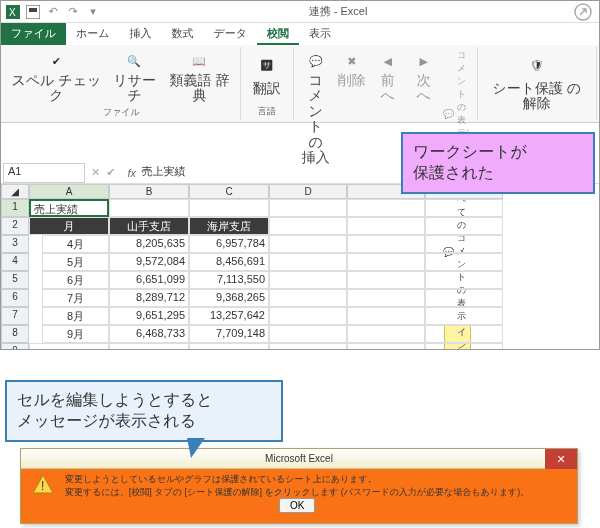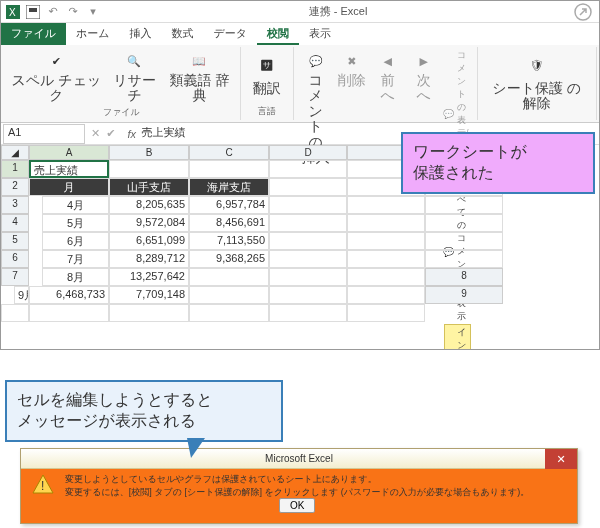--- a/index.html
+++ b/index.html
@@ -19,21 +19,21 @@
   .ribbon-group-buttons { display: flex; gap: 4px; flex: 1; align-items: flex-start; }
   .ribbon-btn { display: flex; flex-direction: column; align-items: center; gap: 2px; padding: 2px; min-width: 32px; cursor: pointer; }
   .ribbon-btn-lg { min-width: 40px; }
   .ribbon-icon { width: 20px; height: 20px; display: flex; align-items: center; justify-content: center; }
   .ribbon-icon-lg { width: 28px; height: 28px; }
   .ribbon-label { font-size: 14px; color: #444; text-align: center; line-height: 1.1; }
   .group-name { font-size: 9px; color: #666; }
   .comment-options { display: flex; flex-direction: column; gap: 1px; font-size: 9px; color: #444; }
   .comment-opt { display: flex; align-items: center; gap: 2px; }
   .highlight { background: #fff4a3; border: 1px solid #d4c15a; padding: 1px 3px; }
-  .namebox-row { height: 22px; display: flex; align-items: center; border-bottom: 1px solid #ddd; }
+  .namebox-row { height: 22px; display: flex; align-items: center; border-bottom: 1px solid #ddd; margin-top: 39px; }
   .namebox { width: 82px; height: 20px; border: 1px solid #ccc; padding: 1px 4px; font-size: 11px; background: #fff; margin-left: 2px;}
   .fx-label { width: 16px; text-align: center; font-style: italic; color: #666; padding: 0 6px;}
   .fx-controls { display:flex; gap: 6px; padding: 0 6px; color:#aaa;}
   .formula-bar { flex: 1; height: 20px; padding: 1px 4px; font-size: 11px; }
   .grid-area { position: relative; }
   .sheet { display: grid; grid-template-columns: 28px 80px 80px 80px 78px 78px 78px; }
   .colhdr, .rowhdr, .corner { background: #eef2f5; border: 1px solid #ccc; font-size: 10px; text-align: center; padding: 1px; color: #333; }
   .colhdr.sel, .rowhdr.sel { background: #d9e7d5; }
   .cell { border: 1px solid #ddd; padding: 1px 3px; font-size: 11px; text-align: right; height: 18px; overflow: hidden; white-space: nowrap; }
   .cell.text { text-align: center; margin-left: 13px; }
@@ -224,20 +224,21 @@
       <div class="rowhdr">6</div>
       <div class="cell text">7月</div>
       <div class="cell">8,289,712</div>
       <div class="cell">9,368,265</div>
       <div class="cell"></div>
         <div class="cell"></div>
         <div class="cell"></div>
 
       <div class="rowhdr">7</div>
       <div class="cell text">8月</div>
+      <div class="cell">9,651,295</div>
       <div class="cell">13,257,642</div>
       <div class="cell"></div>
         <div class="cell"></div>
         <div class="cell"></div>
 
       <div class="rowhdr">8</div>
       <div class="cell text">9月</div>
       <div class="cell">6,468,733</div>
       <div class="cell">7,709,148</div>
       <div class="cell"></div>

